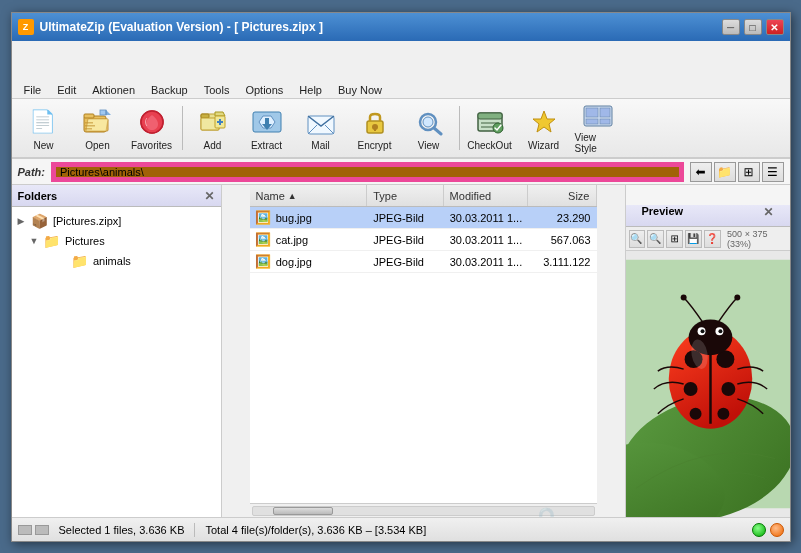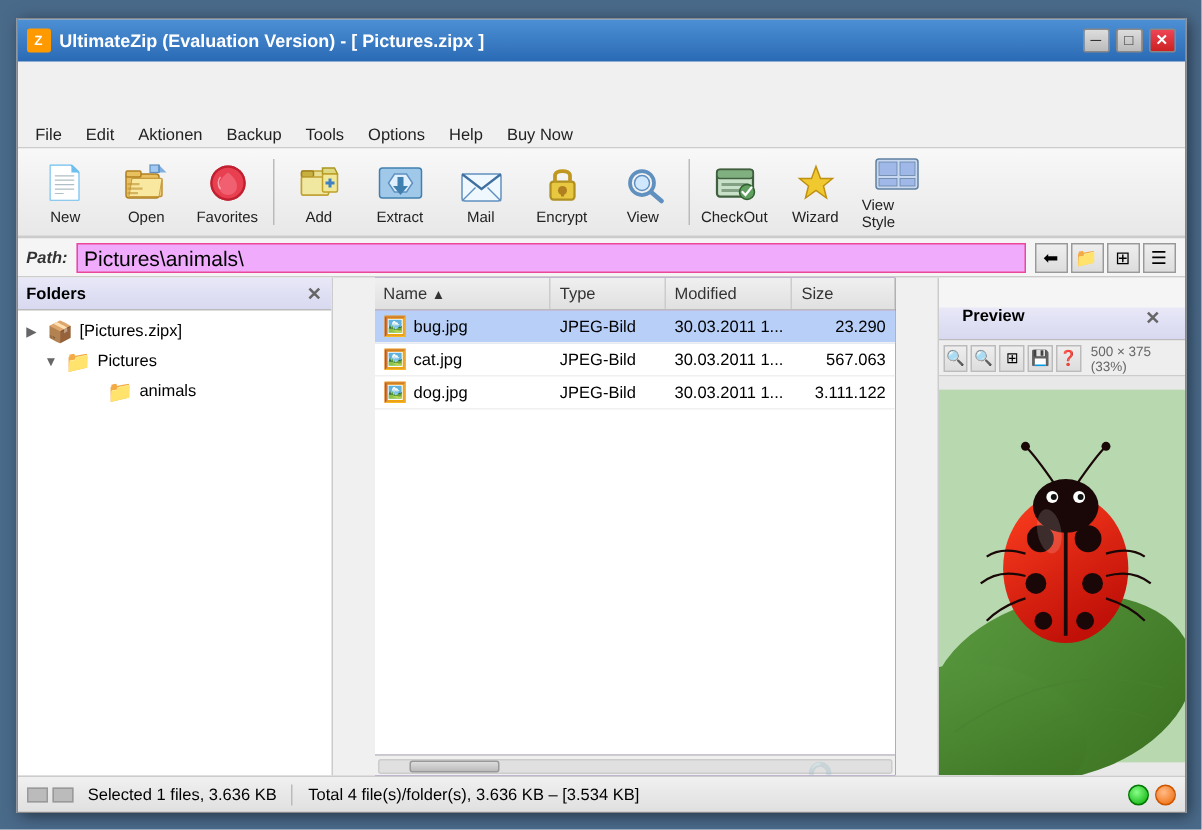--- a/index.html
+++ b/index.html
@@ -136,24 +136,24 @@
     }
     .path-label {
       font-size: 11px;
       color: #333;
       font-weight: bold;
       font-style: italic;
     }
     .path-input {
       flex: 1;
       height: 20px;
-      border: 1px solid #ec4899;
-      background: #f0abfc;
+      border: 5px solid #ec4899;
+      background: #a16207;
       padding: 0 4px;
-      font-size: 14px;
+      font-size: 11px;
     }
     .path-nav-btns {
       display: flex;
       gap: 2px;
     }
     .path-nav-btn {
       width: 22px;
       height: 20px;
       background: linear-gradient(to bottom, #eee, #ddd);
       border: 1px solid #999;
@@ -233,21 +233,21 @@
       color: #333;
       border-right: 1px solid #ccc;
       height: 100%;
       display: flex;
       align-items: center;
       cursor: pointer;
     }
     .col-name { width: 140px; }
     .col-type { width: 90px; }
     .col-modified { width: 100px; }
-    .col-size { width: 80px; justify-content: flex-start; }
+    .col-size { width: 80px; justify-content: flex-end; }
     .file-list {
       flex: 1;
       overflow-y: auto;
       background: white;
     }
     .file-row {
       display: flex;
       align-items: center;
       height: 22px;
       border-bottom: 1px solid #f0f0f0;

